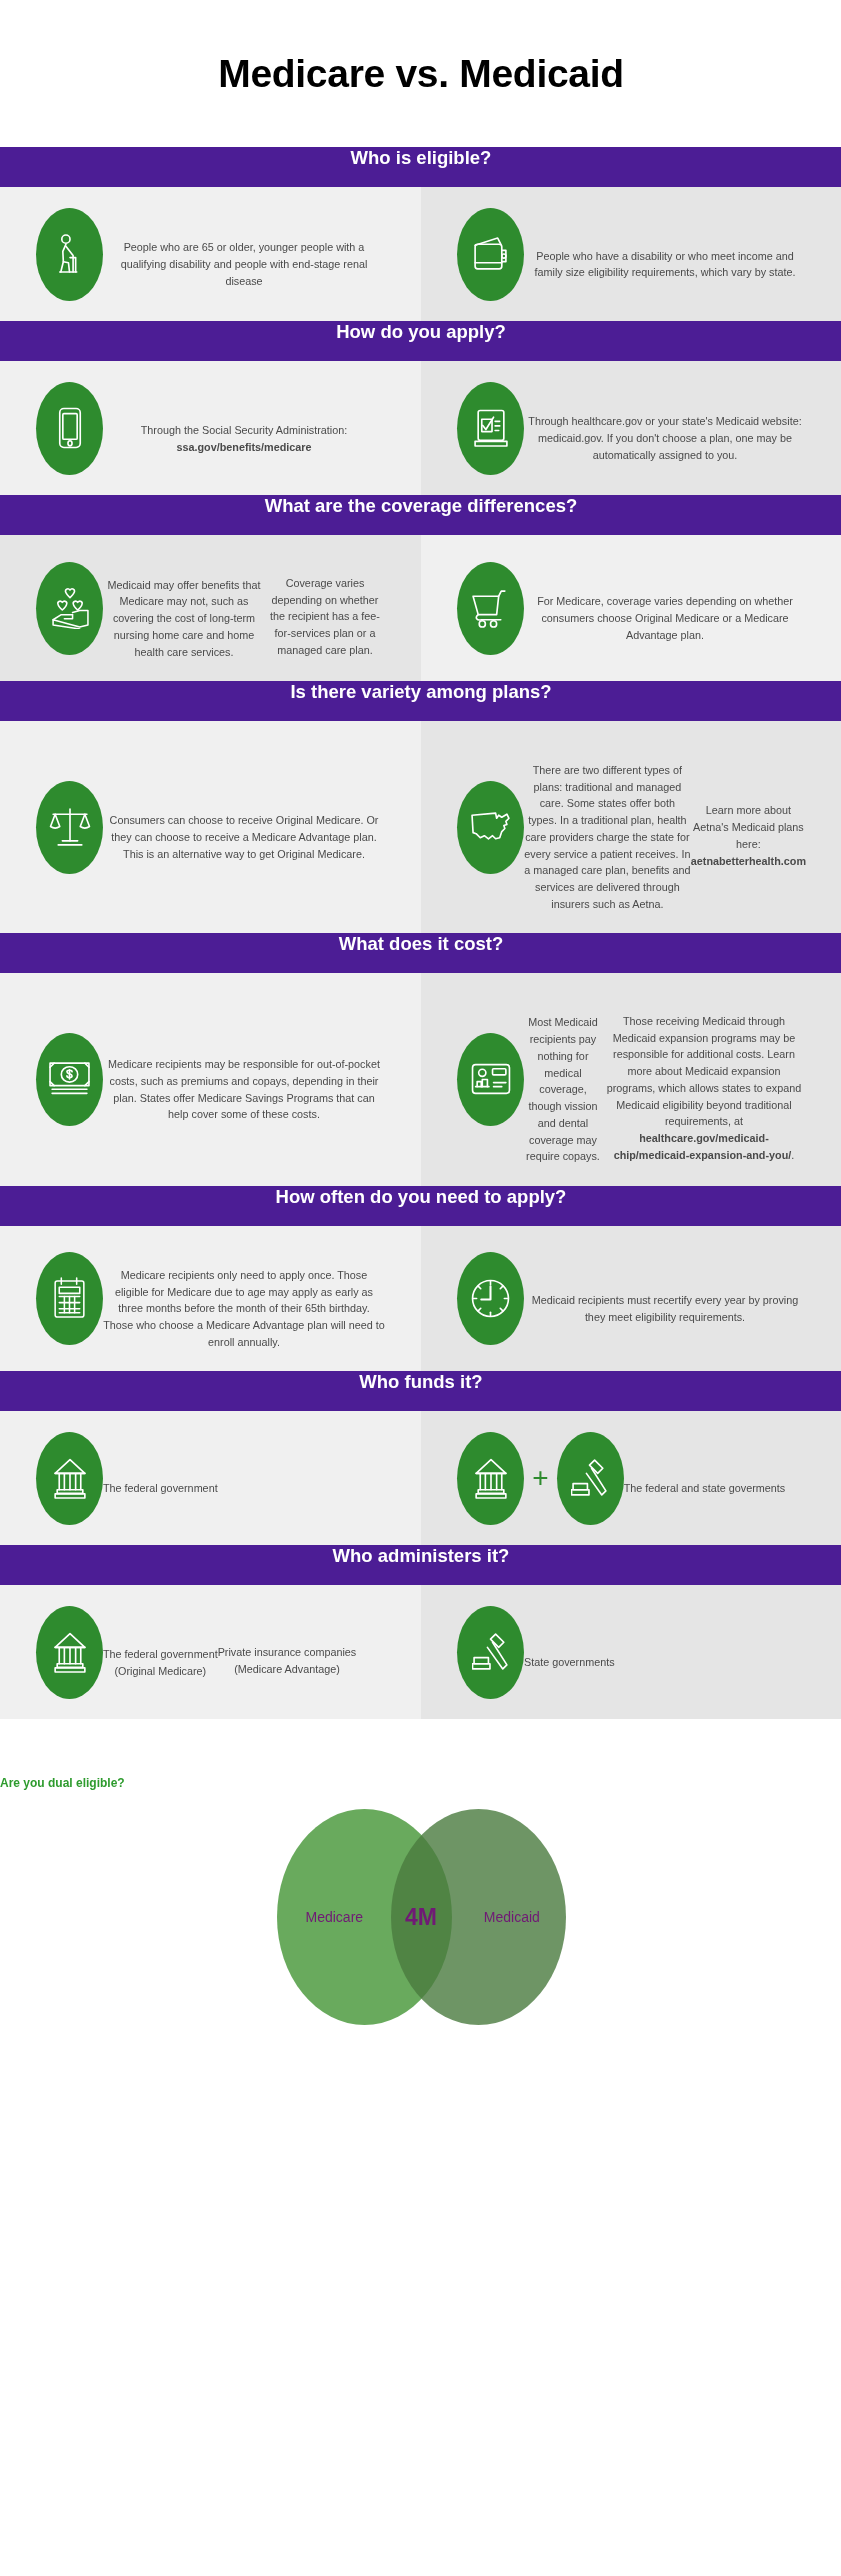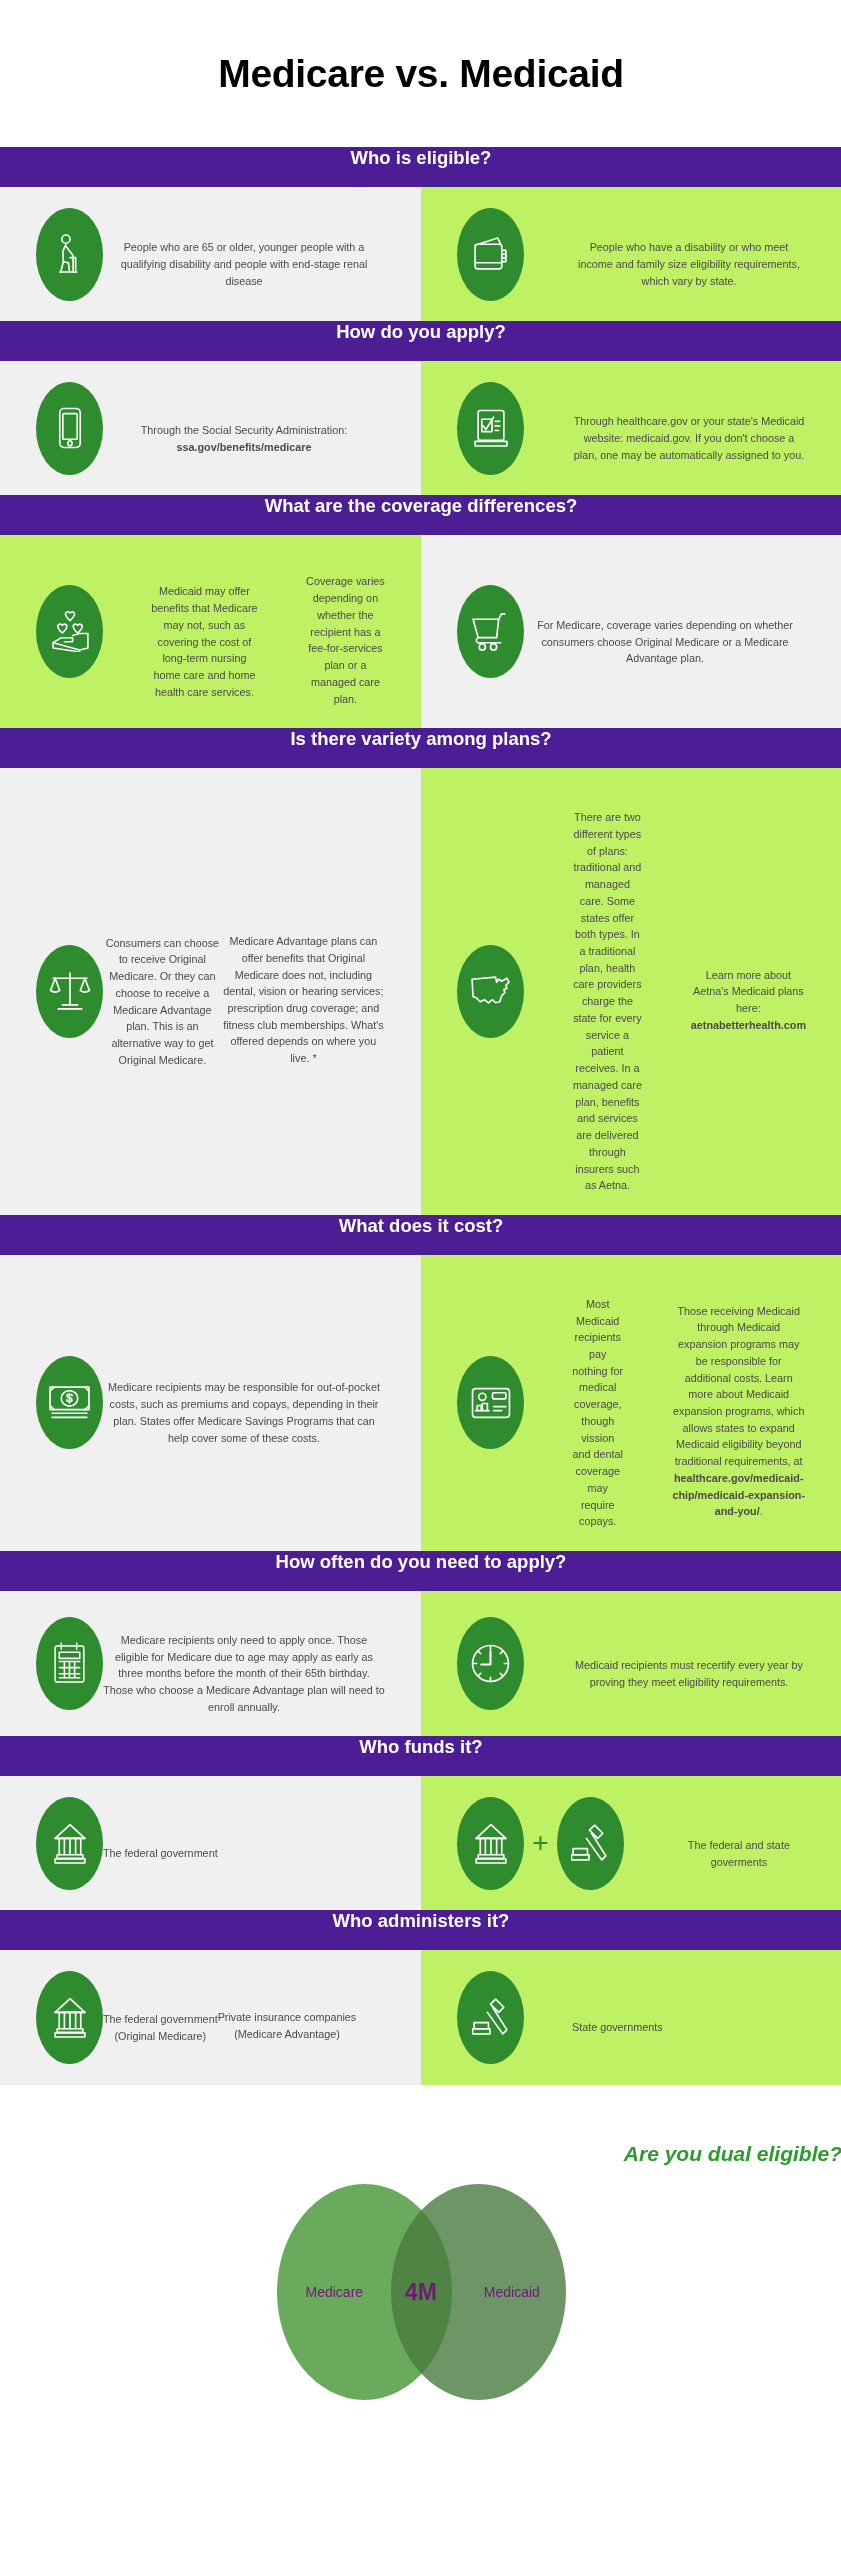--- a/index.html
+++ b/index.html
@@ -54,21 +54,21 @@
     width: 100%;
   }
   .col {
     width: 50%;
     display: flex;
     flex-direction: row;
     align-items: center;
     padding: 20.6px 36px 20.6px 36px;
   }
   .col.left  { background: #f0f0f0; }
-  .col.right { background: #bef264; gap: 48px; }
+  .col.right { background: #e5e5e5; }
 
   
   .badge {
     width: 67px;
     height: 93px;
     border-radius: 50%;
     background: #2e8b2e;
     display: flex;
     align-items: center;
     justify-content: center;
@@ -99,26 +99,25 @@
   }
   .caption + .caption { margin-top: 17.5px; }
   .caption b { font-weight: bold; }
 
   
   .dual {
     background: #ffffff;
     padding: 57px 0 0 0;
   }
   .dual-title {
-    text-align: right;
+    text-align: left;
     color: #2e9b2e;
-    font-size: 21px;
+    font-size: 12px;
     font-weight: bold;
     margin-bottom: 18.5px;
-    font-style: italic;
   }
   .venn {
     position: relative;
     width: 289px;
     height: 216px;
     margin: 0 auto;
   }
   .venn .circ {
     position: absolute;
     top: 0;
@@ -256,21 +255,20 @@
             <svg width="42" height="40" viewBox="0 0 82 78" fill="none" stroke="#fff" stroke-width="3.2" stroke-linejoin="round" stroke-linecap="round">
               <path d="M41 4 L41 66"></path>
               <path d="M8 14 L74 14"></path>
               <path d="M8 14 L-1 38 a16 16 0 0 0 18 0 Z" transform="translate(4,0)"></path>
               <path d="M74 14 L65 38 a16 16 0 0 0 18 0 Z" transform="translate(-4,0)"></path>
               <path d="M26 66 L56 66"></path>
               <path d="M18 74 L64 74"></path>
             </svg>
           </div>
           <div class="caption">Consumers can choose to receive Original Medicare. Or they can choose to receive a Medicare Advantage plan. This is an alternative way to get Original Medicare.</div>
-          <div class="caption">Medicare Advantage plans can offer benefits that Original Medicare does not, including dental, vision or hearing services; prescription drug coverage; and fitness club memberships. What's offered depends on where you live. *</div>
         </div>
         <div class="col right">
           <div class="badge">
             <svg width="41" height="32" viewBox="0 0 80 62" fill="none" stroke="#fff" stroke-width="3.2" stroke-linejoin="round" stroke-linecap="round">
               <path d="M4 8 L50 4 L52 14 L56 8 L62 12 L72 6 L76 14 L70 20 L72 26 L66 28 L68 34 L62 40 L58 52 L50 54 L44 48 L36 54 L28 48 L20 52 L12 44 L6 42 Z"></path>
             </svg>
           </div>
           <div class="caption">There are two different types of plans: traditional and managed care. Some states offer both types. In a traditional plan, health care providers charge the state for every service a patient receives. In a managed care plan, benefits and services are delivered through insurers such as Aetna.</div>
           <div class="caption">Learn more about Aetna's Medicaid plans here: <b>aetnabetterhealth.com</b></div>
         </div>

